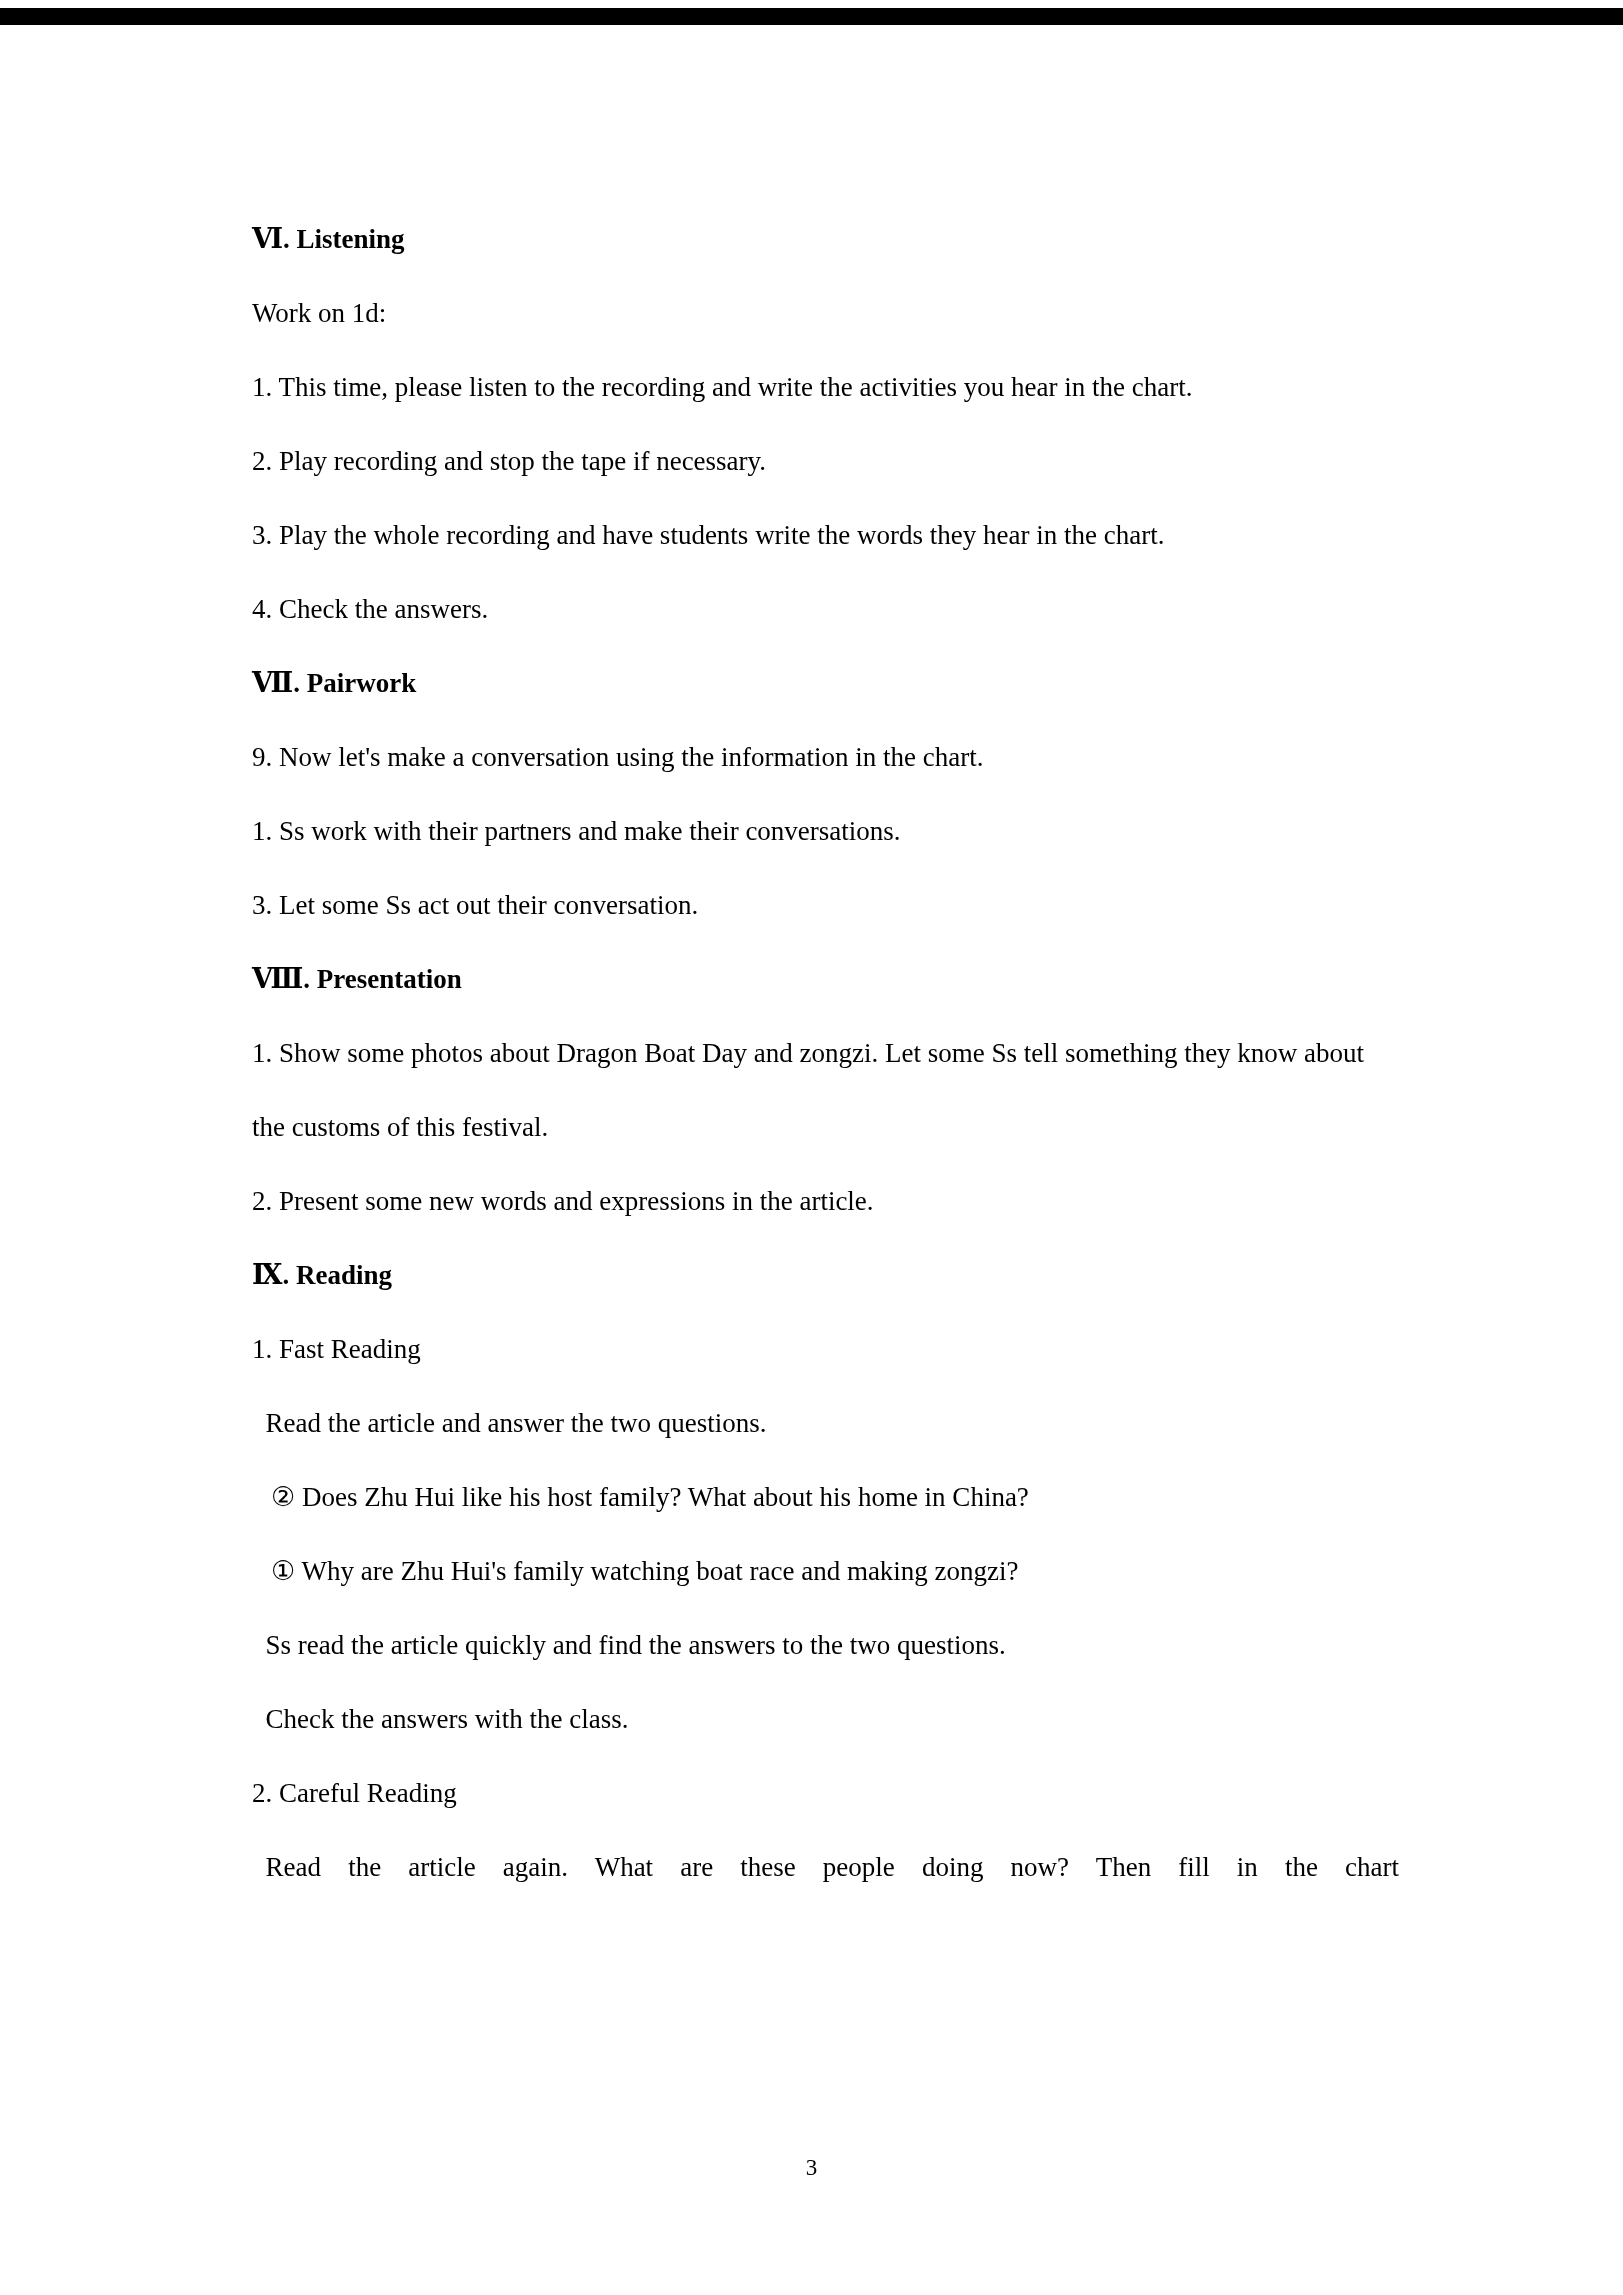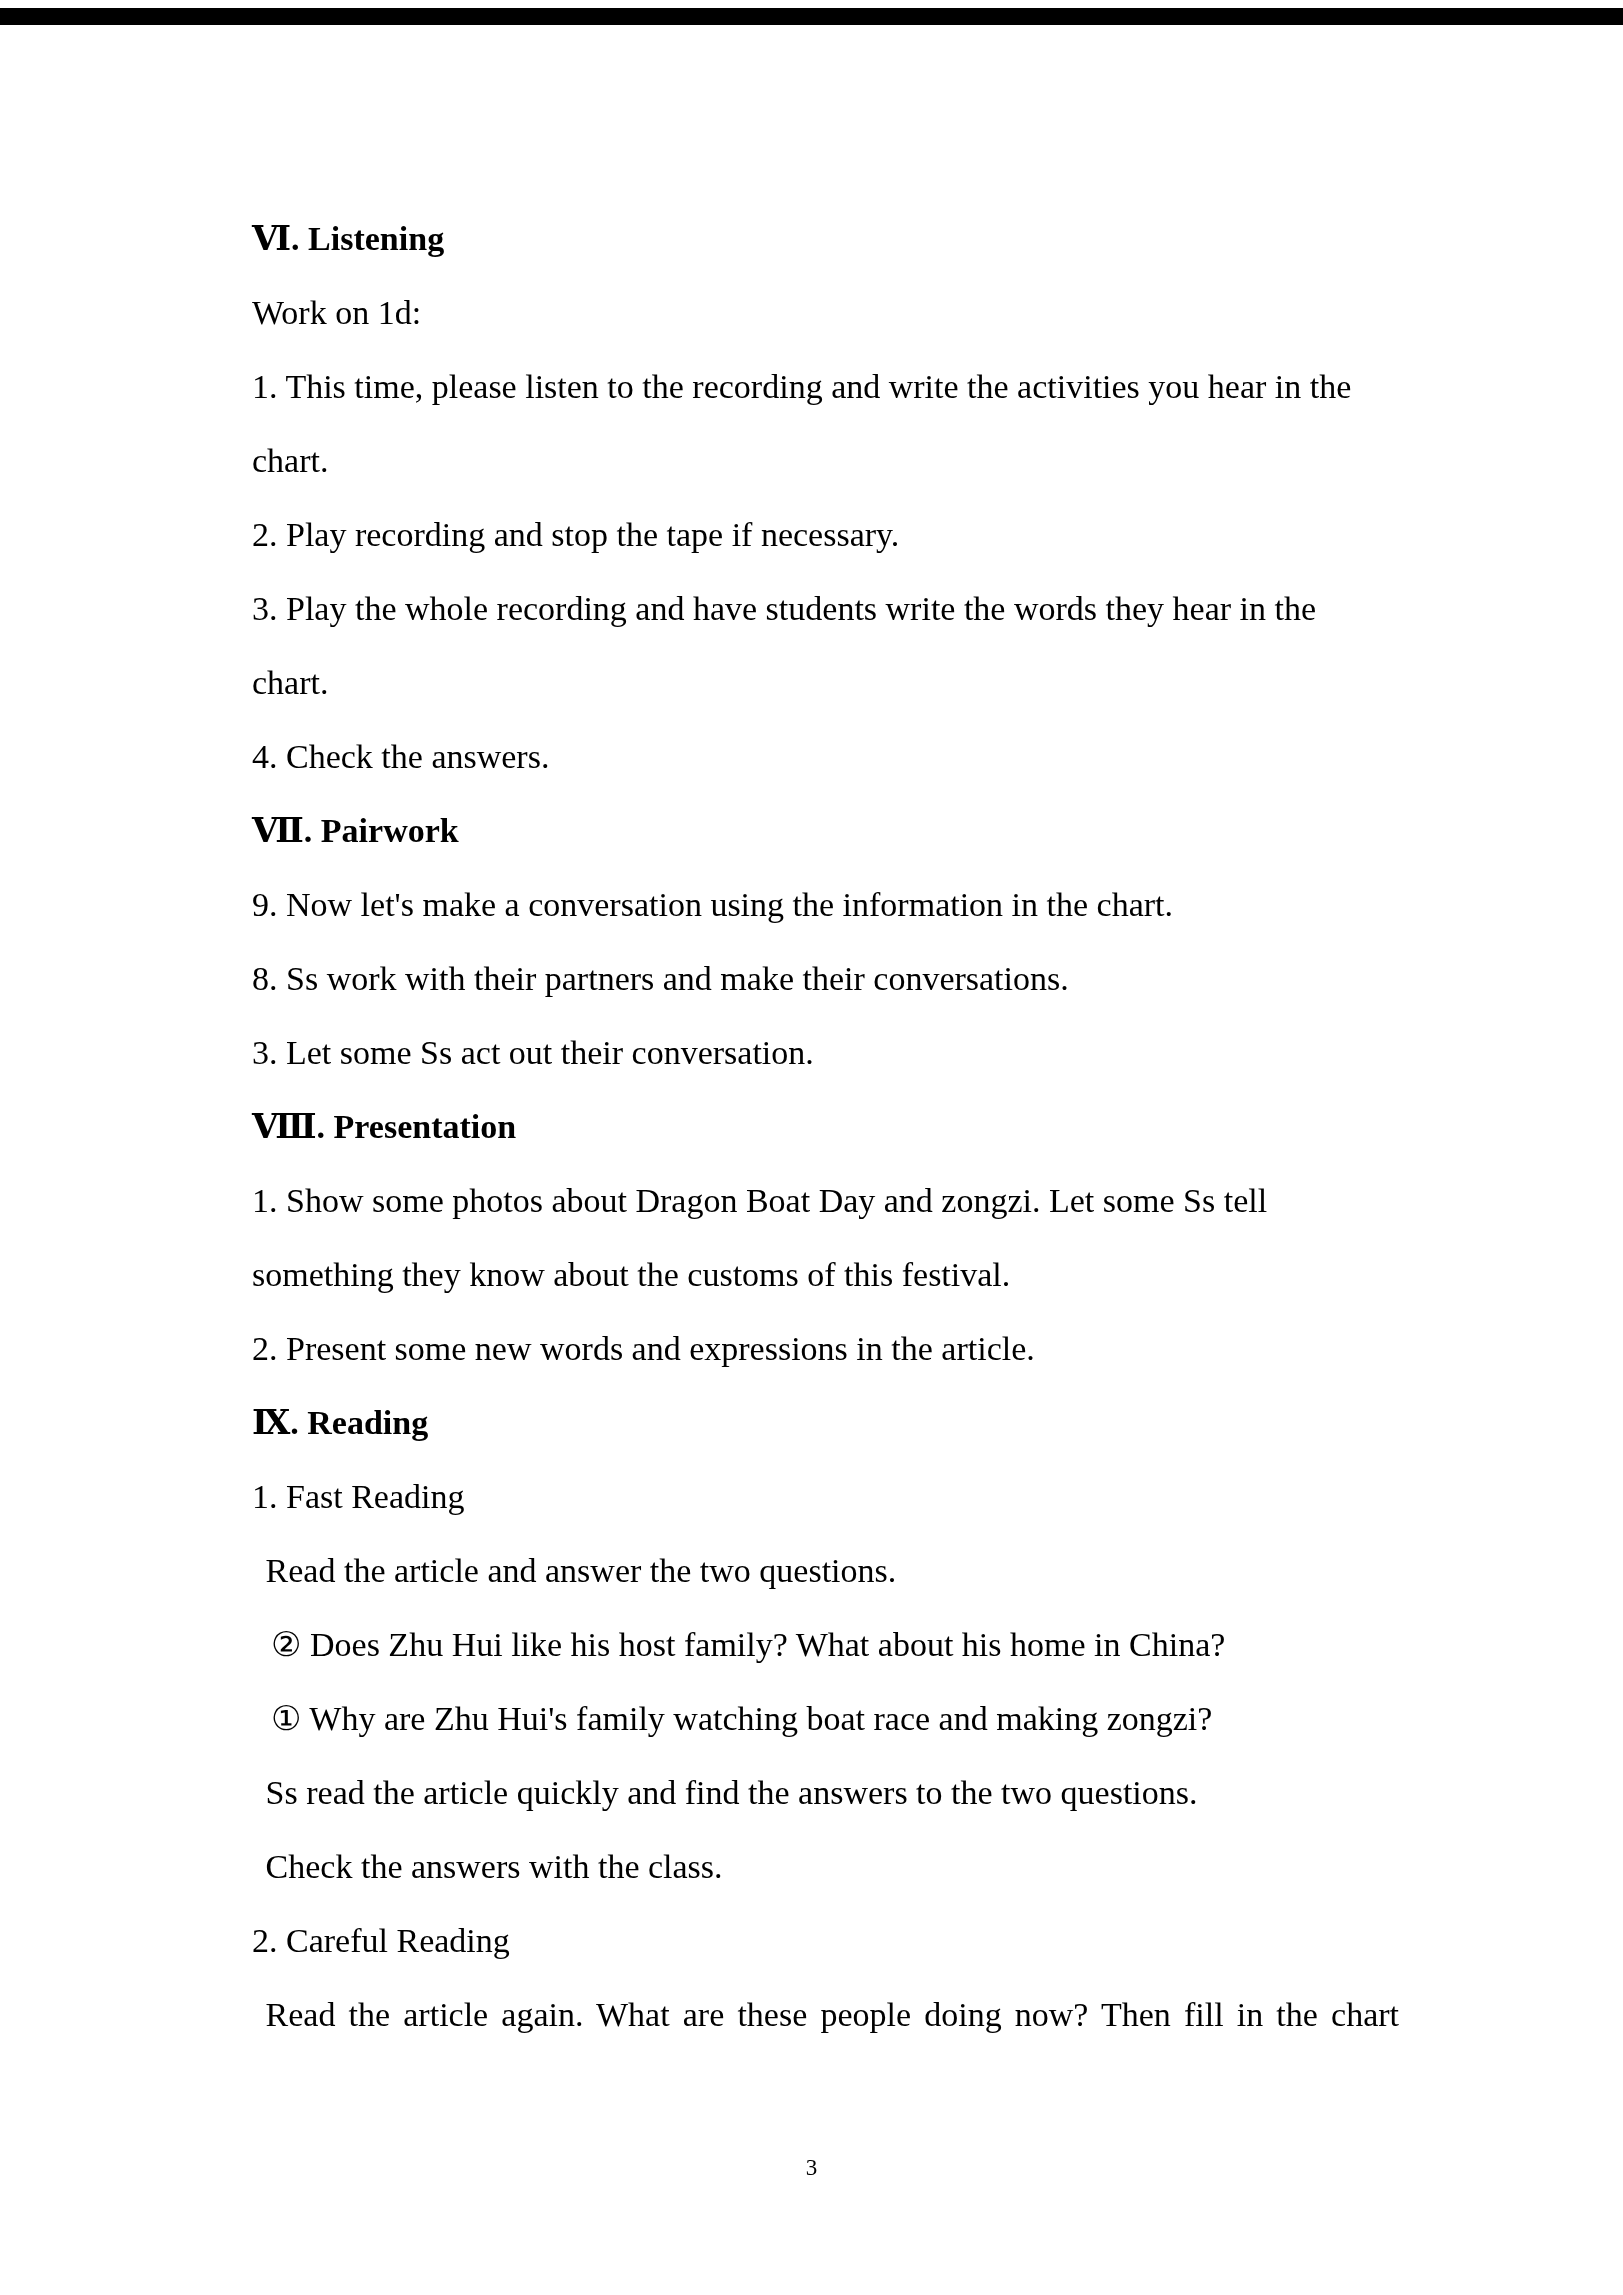--- a/index.html
+++ b/index.html
@@ -24,21 +24,21 @@
     background: #000000;
   }
   .content {
     position: absolute;
     left: 252px;
     top: 202px;
     width: 1147px;
   }
   .content p {
     margin: 0;
-    font-size: 34px;
+    font-size: 27px;
     line-height: 74px;
   }
   p.h {
     font-weight: bold;
   }
   p.ind1 {
     padding-left: 13.6px;
   }
   p.ind2 {
     padding-left: 19px;
@@ -67,21 +67,21 @@
 
   <div class="content">
     <p class="h">Ⅵ. Listening</p>
     <p>Work on 1d:</p>
     <p>1. This time, please listen to the recording and write the activities you hear in the chart.</p>
     <p>2. Play recording and stop the tape if necessary.</p>
     <p>3. Play the whole recording and have students write the words they hear in the chart.</p>
     <p>4. Check the answers.</p>
     <p class="h">Ⅶ. Pairwork</p>
     <p>9. Now let's make a conversation using the information in the chart.</p>
-    <p>8. Ss work with their partners and make their conversations.</p>
+    <p>1. Ss work with their partners and make their conversations.</p>
     <p>3. Let some Ss act out their conversation.</p>
     <p class="h">Ⅷ. Presentation</p>
     <p>1. Show some photos about Dragon Boat Day and zongzi. Let some Ss tell something they know about the customs of this festival.</p>
     <p>2. Present some new words and expressions in the article.</p>
     <p class="h">Ⅸ. Reading</p>
     <p>1. Fast Reading</p>
     <p class="ind1">Read the article and answer the two questions.</p>
     <p class="ind2">② Does Zhu Hui like his host family? What about his home in China?</p>
     <p class="ind2">① Why are Zhu Hui's family watching boat race and making zongzi?</p>
     <p class="ind1">Ss read the article quickly and find the answers to the two questions.</p>

